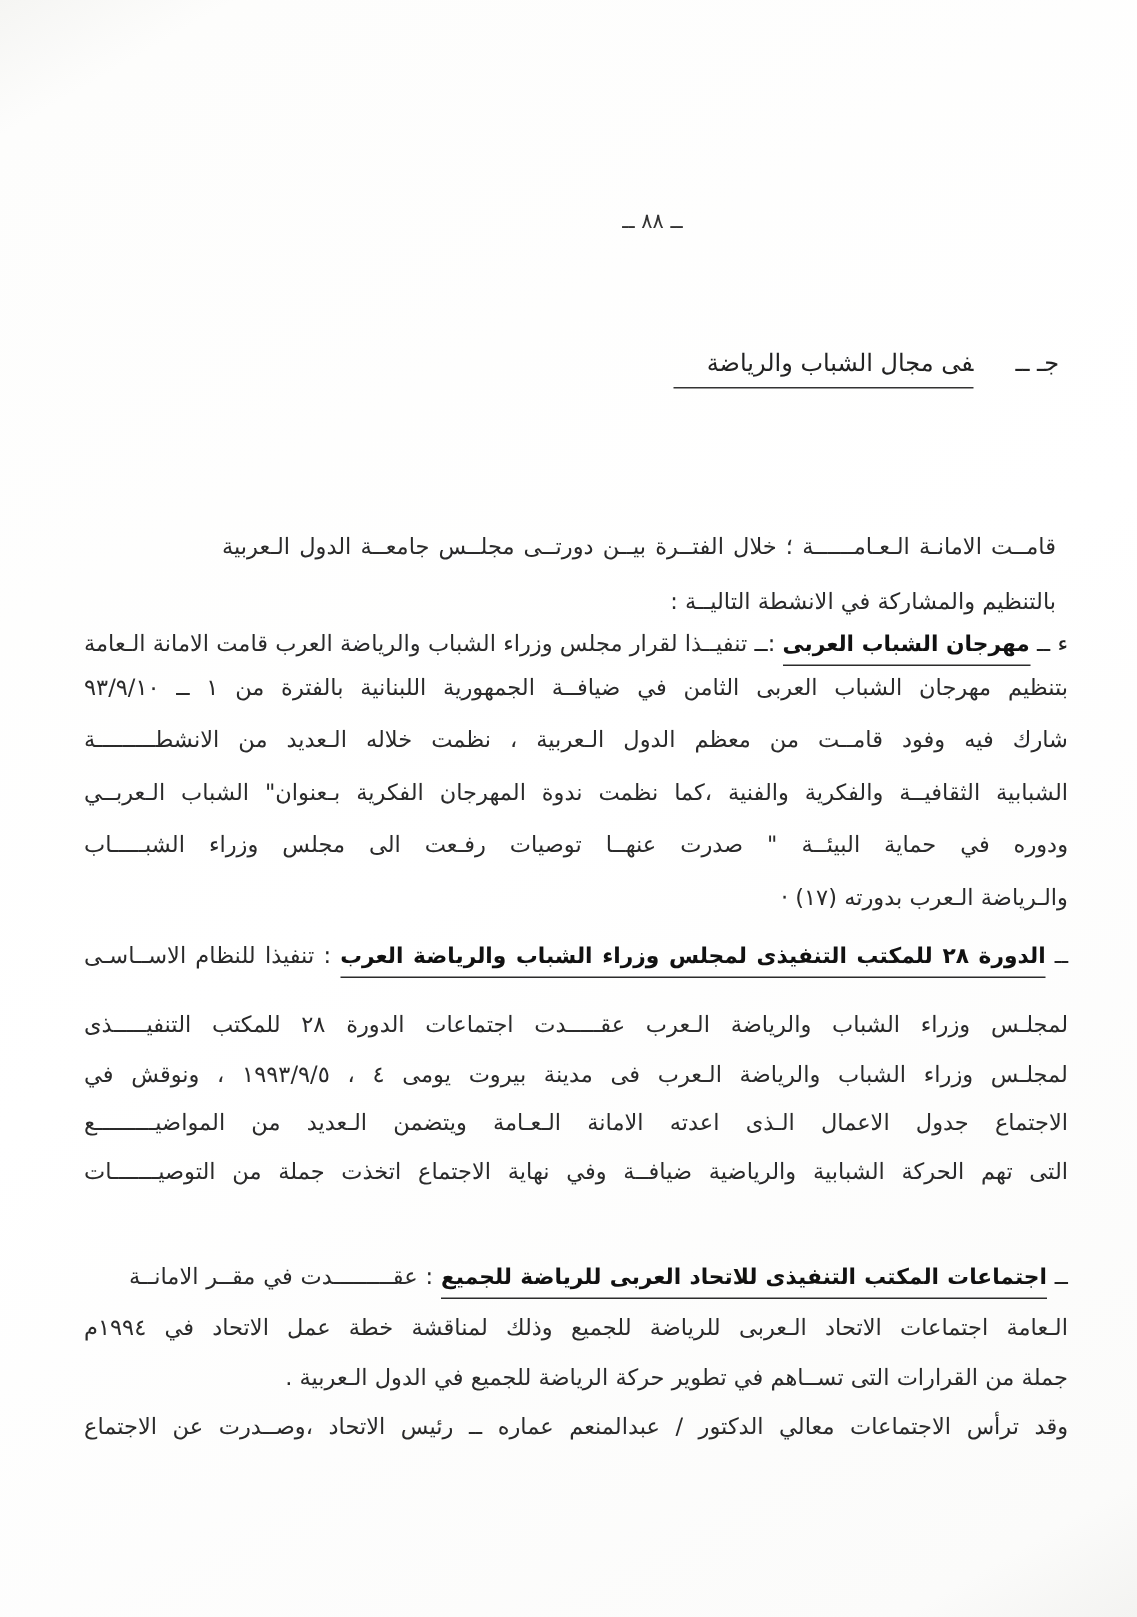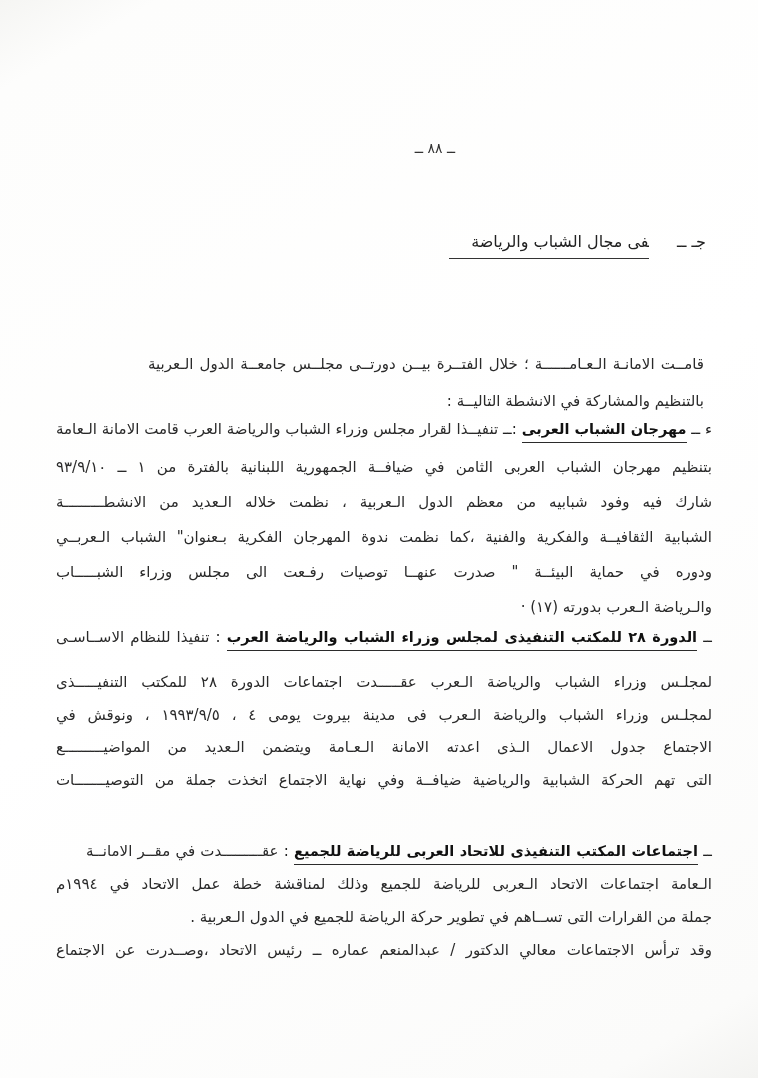--- a/index.html
+++ b/index.html
@@ -38,21 +38,21 @@
   .line-right{
     text-align:right;
     text-align-last:right;
   }
   .section{
     position:absolute;right:46px;left:56px;
     font-size:15px;color:#2a2a2a;
   }
   .sec-1{top:418px;}
   .sec-1 .body-line{line-height:35px;}
-  .sec-1 .first-line{margin-bottom:10px;}
+  .sec-1 .first-line{}
   .sec-2{top:626px;}
   .sec-2 .body-line{line-height:32.5px;}
   .sec-2 .first-line{margin-bottom:18px;}
   .sec-3{top:840px;}
   .sec-3 .body-line{line-height:33px;}
   .sec-3 .first-line{margin-bottom:6px;margin-left:30px;}
   .first-line{
     text-align:justify;
     text-align-last:justify;
     line-height:22px;
@@ -84,21 +84,21 @@
   </div>
 
   <div class="section sec-1">
     <div class="first-line">
       <span class="sec-marker">ء ــ</span>
       <span class="sec-title">مهرجان الشباب العربى</span>
       <span class="sec-sep">:ــ</span>
       <span>تنفيــذا لقرار مجلس وزراء الشباب والرياضة العرب قامت الامانة الـعامة</span>
     </div>
     <div class="body-line line-justify">بتنظيم مهرجان الشباب العربى الثامن في ضيافــة الجمهورية اللبنانية بالفترة من ١ ــ ٩٣/٩/١٠</div>
-    <div class="body-line line-justify">شارك فيه وفود شبابيه من معظم الدول الـعربية ، نظمت خلاله الـعديد من الانشطـــــــــة</div>
+    <div class="body-line line-justify">شارك فيه وفود قامــت من معظم الدول الـعربية ، نظمت خلاله الـعديد من الانشطـــــــــة</div>
     <div class="body-line line-justify">الشبابية الثقافيــة والفكرية والفنية ،كما نظمت ندوة المهرجان الفكرية بـعنوان" الشباب الـعربــي</div>
     <div class="body-line line-justify">ودوره في حماية البيئــة " صدرت عنهــا توصيات رفـعت الى مجلس وزراء الشبـــــاب</div>
     <div class="body-line line-right">والـرياضة الـعرب بدورته (١٧) ·</div>
   </div>
 
   <div class="section sec-2">
     <div class="first-line">
       <span class="sec-marker">ــ</span>
       <span class="sec-title">الدورة ٢٨ للمكتب التنفيذى لمجلس وزراء الشباب والرياضة العرب</span>
       <span class="sec-sep">:</span>

